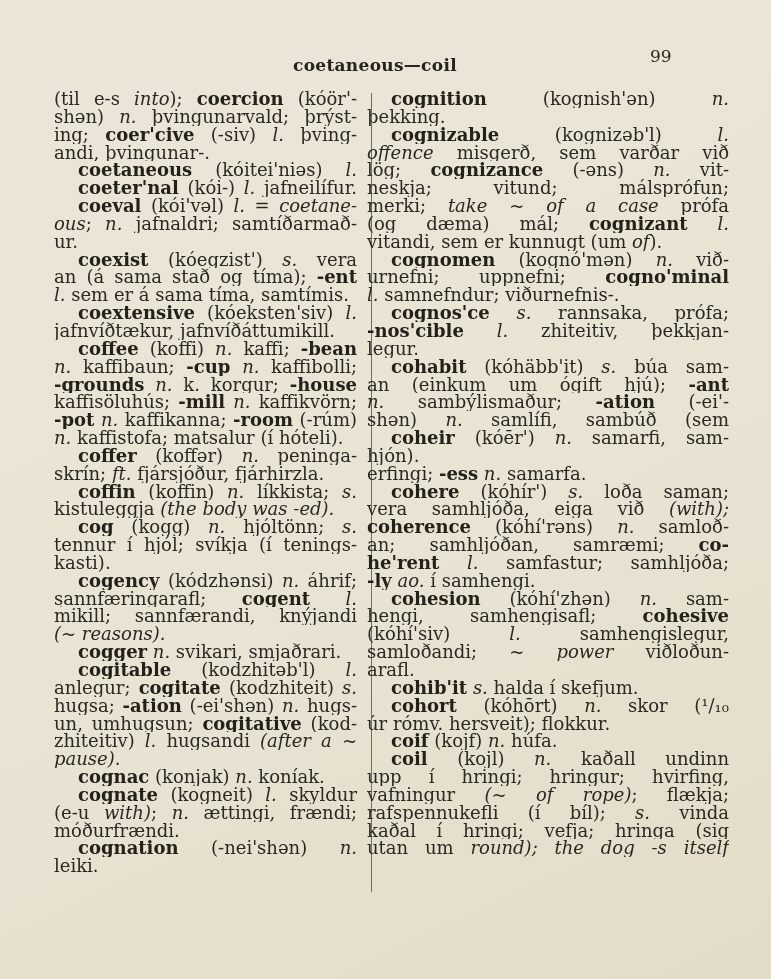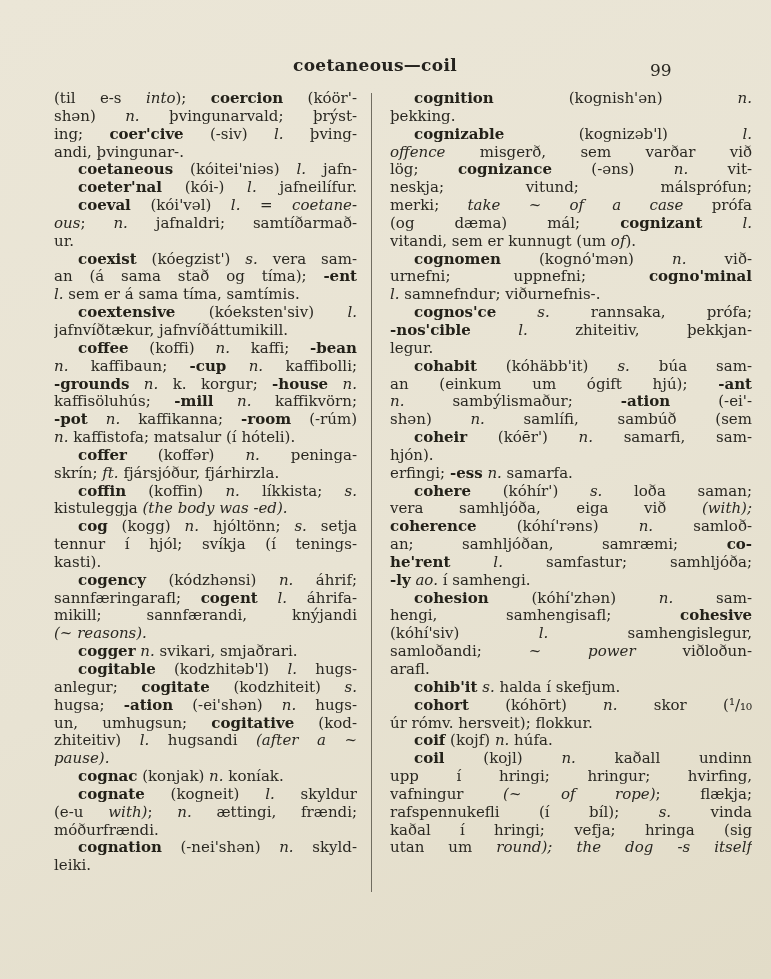--- a/index.html
+++ b/index.html
@@ -10,29 +10,29 @@
     color:#2a2822;
     position:relative;
     overflow:hidden;
   }
   .running-head {
     position:absolute; top:55px; left:293px;
     font-weight:bold; font-size:17px; letter-spacing:0.3px;
     color:#25231e;
   }
   .page-number {
-    position:absolute; top:60px; left:650px;
+    position:absolute; top:46px; left:650px;
     font-size:17px; color:#2a2822;
   }
   .column {
     position:absolute; top:90px;
-    font-size:15px; line-height:17.85px;
+    font-size:18px; line-height:17.85px;
   }
   .col-left  { left:54px;  width:303px; }
-  .col-right { left:390px; width:362px; }
+  .col-right { left:367px; width:362px; }
   .divider {
     position:absolute; left:371px; top:93px;
     width:1px; height:799px;
     background:#5c584c; opacity:0.85;
   }
   .line {
     height:17.85px; overflow:hidden;
     text-align:justify; text-align-last:justify;
   }
   .line.last { text-align-last:left; }

